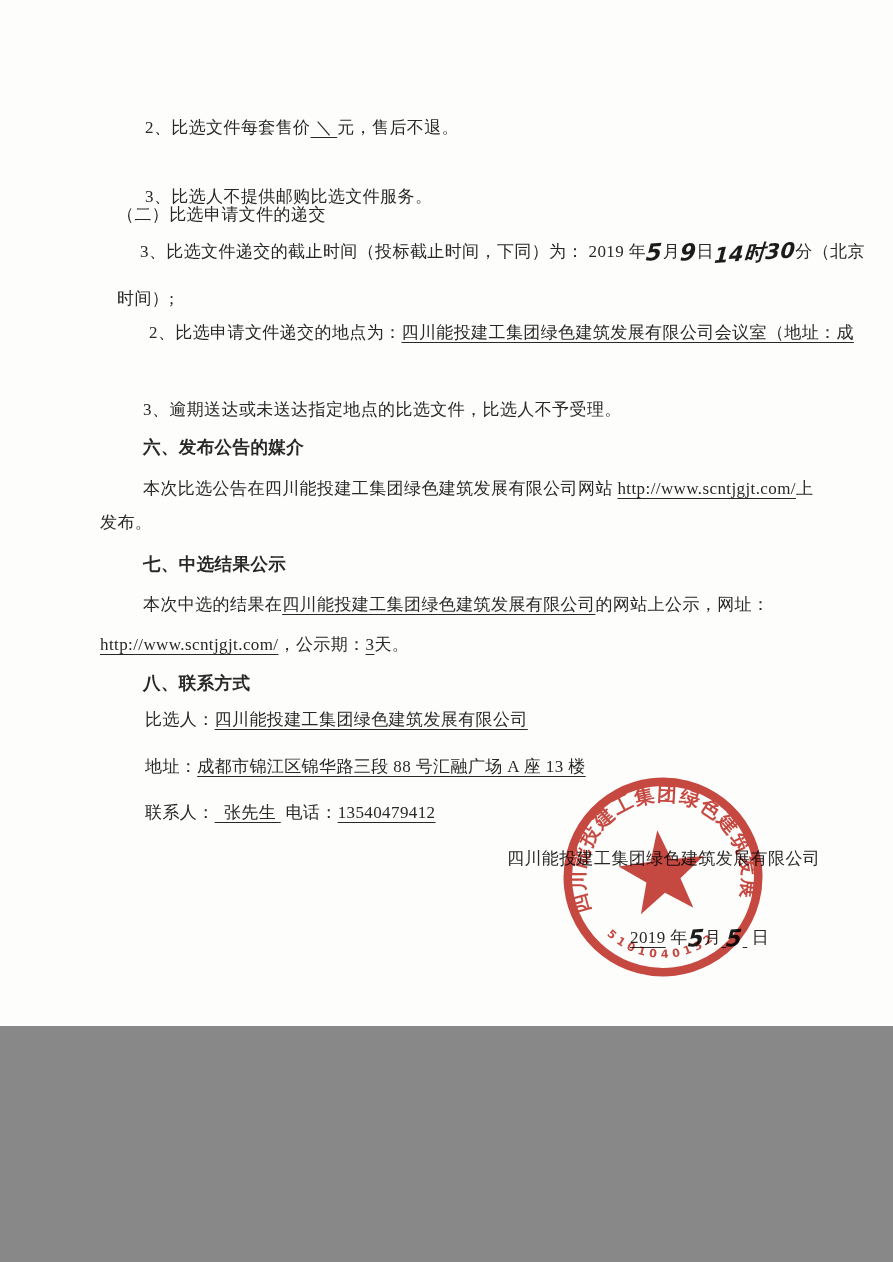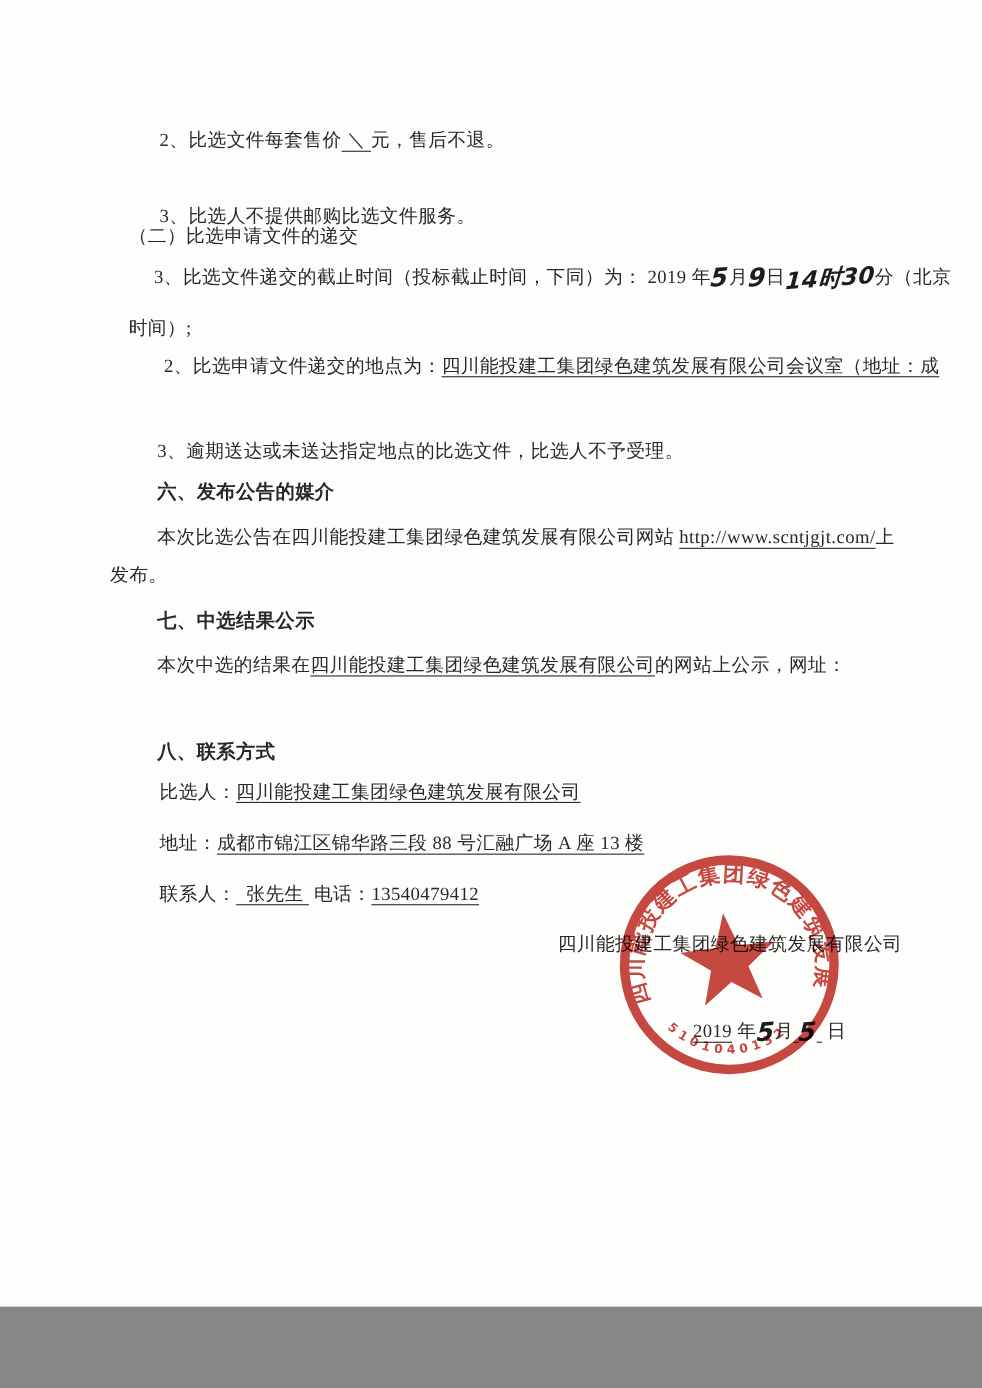--- a/index.html
+++ b/index.html
@@ -1,19 +1,19 @@
 <!DOCTYPE html>
 <html><head>
 <meta charset="utf-8">
 <style>
   html,body { margin:0; padding:0; background:#888; }
   .page {
     position: relative;
     width: 893px;
-    height: 1188px;
+    height: 1026px;
     margin: 0 auto;
     background: #fdfdfc;
     font-family: "Liberation Serif", "DejaVu Serif", serif;
     color: #282828;
     overflow: hidden;
   }
   .line {
     position: absolute;
     font-size: 17px;
     letter-spacing: 0.4px;
@@ -92,20 +92,23 @@
   </div>
 
   <div class="line heading" style="left:143px; top:553px;">
     <span>七、中选结果公示</span>
   </div>
 
   <div class="line" style="left:143px; top:594px;text-align:center;">
     <span>本次中选的结果在</span><span class="u">四川能投建工集团绿色建筑发展有限公司</span><span>的网站上公示，网址：</span>
   </div>
 
+  <div class="line" style="left:100px; top:634px;">
+    <span class="u">http://www.scntjgjt.com/</span><span>，公示期：</span><span class="u">3</span><span>天。</span>
+  </div>
 
   <div class="line heading" style="left:143px; top:672px;">
     <span>八、联系方式</span>
   </div>
 
   <div class="line" style="left:145px; top:709px;">
     <span>比选人：</span><span class="u">四川能投建工集团绿色建筑发展有限公司</span>
   </div>
 
   <div class="line" style="left:145px; top:756px;">

